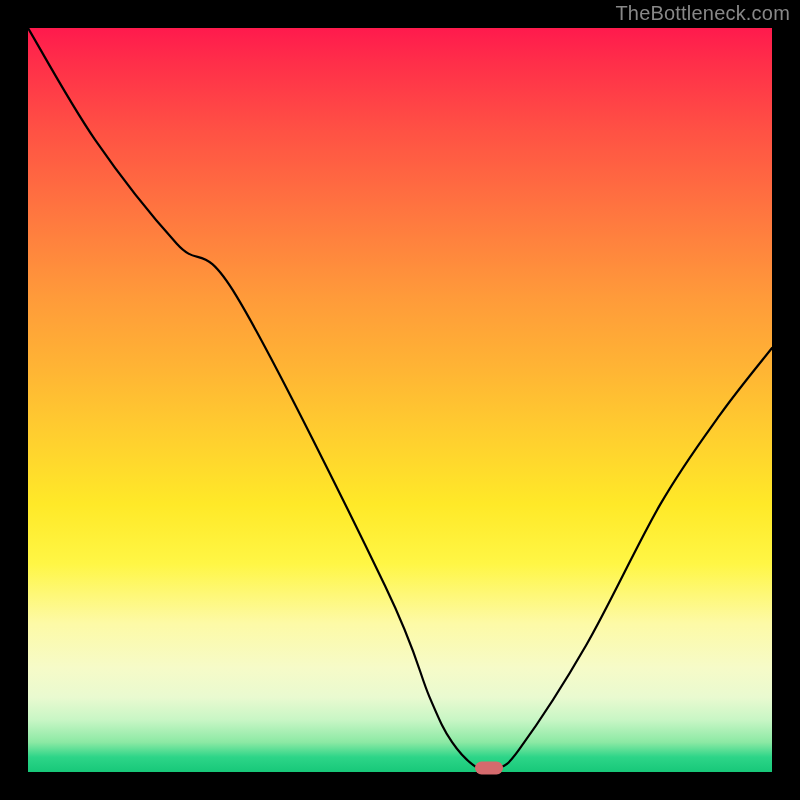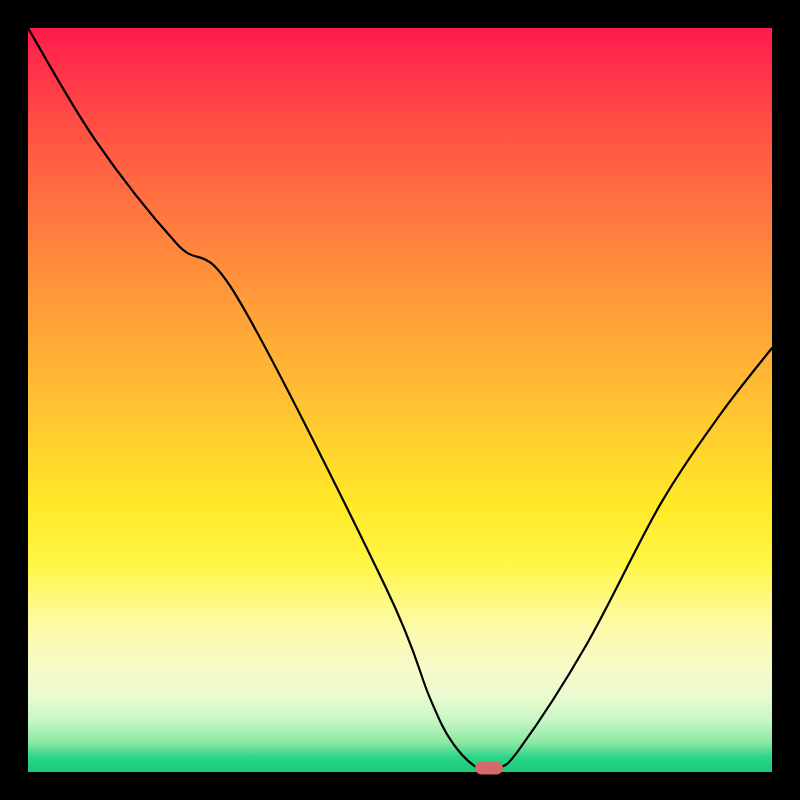--- a/index.html
+++ b/index.html
@@ -74,20 +74,21 @@
     border-radius: 7px;
     background: #d56a6d;
     transform: translate(-50%, -50%);
     z-index: 5;
   }
 </style>
 </head>
 <body>
 
 <div class="outer">
+  <div class="watermark">TheBottleneck.com</div>
 
   <div class="plot">
     <div class="gradient"></div>
     <svg class="curve" viewBox="0 0 744 744" preserveAspectRatio="none">
       <path id="curve-path" fill="none" stroke="#000" stroke-width="2.2" stroke-linecap="round" stroke-linejoin="round" d="M 0 0 C 11.159999999999998 18.600000000000005, 42.16 75.64000000000001, 66.96 111.60000000000002 C 91.75999999999999 147.56000000000003, 125.24000000000001 189.72, 148.8 215.76 C 172.36 241.79999999999998, 173.60000000000002 210.79999999999998, 208.32000000000002 267.84 C 243.04000000000002 324.88, 324.88 491.03999999999996, 357.12 558 C 389.36 624.96, 390.6 643.5600000000001, 401.76000000000005 669.6 C 412.9200000000001 695.64, 416.02 702.46, 424.08 714.24 C 432.14 726.02, 442.68 735.9399999999999, 450.12 740.28 C 457.56 744.62, 461.90000000000003 743.38, 468.72 740.28 C 475.54 737.18, 476.16 742.14, 491.04 721.68 C 505.92 701.2199999999999, 534.44 658.4399999999999, 558 617.52 C 581.56 576.6, 610.0799999999999 514.6, 632.4 476.16 C 654.72 437.72, 673.32 412.92, 691.9200000000001 386.88 C 710.5200000000001 360.84, 735.32 331.08000000000004, 744 319.92"></path>
     </svg>
     <div class="marker" id="marker" style="left: 461.28px; top: 740.28px; background: rgb(213, 106, 109);"></div>
   </div>
 </div>
 

